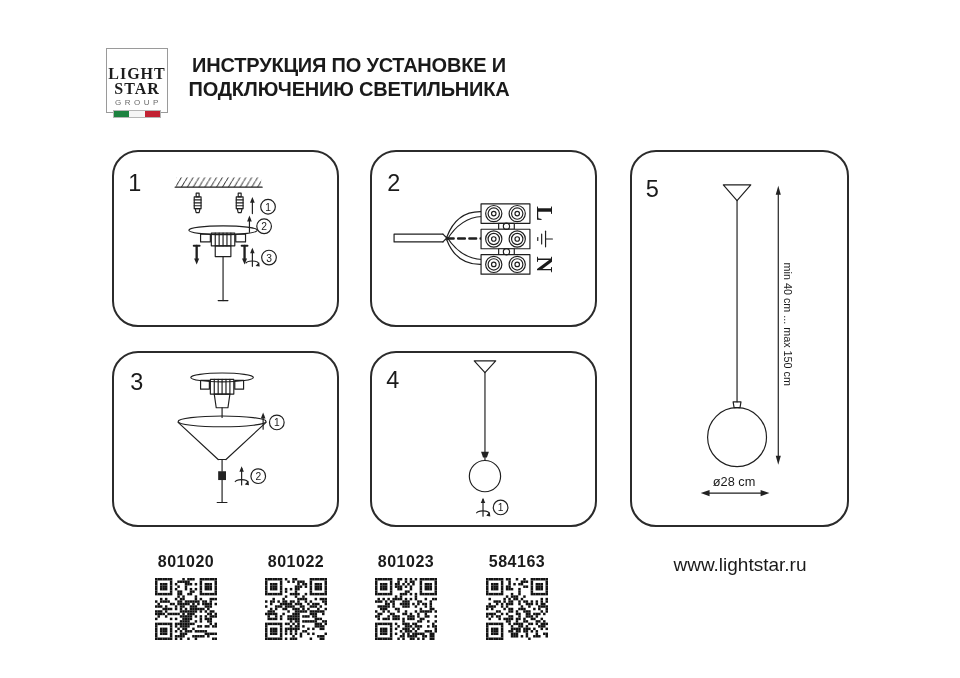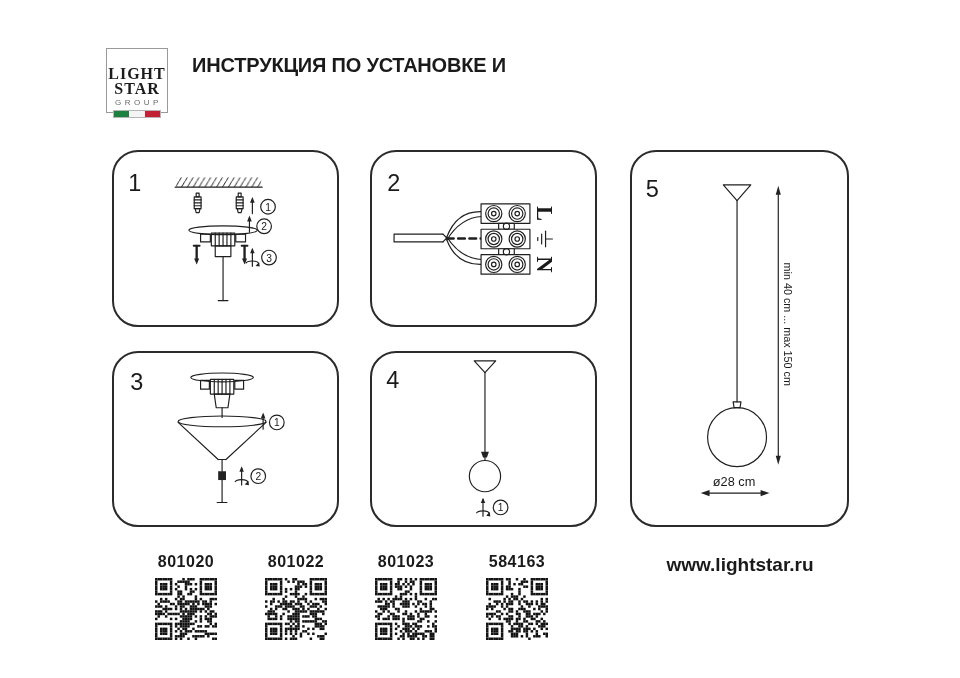--- a/index.html
+++ b/index.html
@@ -34,21 +34,21 @@
 
   
   .d{stroke:#1f1f1f;fill:none;stroke-width:1.2;stroke-linecap:round;stroke-linejoin:round;}
   .d text{fill:#1a1a1a;stroke:none;font-family:"Liberation Sans",sans-serif;}
   .d text.serif{font-family:"Liberation Serif",serif;font-weight:600;}
 
   
   .art-col{top:553px;width:110px;text-align:center;}
   .artnum{font-weight:700;font-size:16px;letter-spacing:0.5px;}
   .qr{width:62px;height:62px;margin:7px auto 0 auto;display:block;background:#fff;}
-  .website{left:652px;top:554px;width:176px;text-align:center;font-weight:700;font-size:19px;}
+  .website{left:652px;top:554px;width:176px;text-align:center;font-weight:400;font-size:19px;}
 </style>
 </head>
 <body>
 
 <svg width="0" height="0" style="position:absolute" aria-hidden="true">
   <defs>
     <g id="dowel">
       <rect x="-3.5" y="0" width="7" height="12"></rect>
       <path d="M-3.5,3 H3.5 M-3.5,6 H3.5 M-3.5,9 H3.5"></path>
       <path d="M-2.5,12 L2.5,12 L1.5,16 L-1.5,16 Z"></path>
@@ -74,20 +74,21 @@
   <div class="logo-sub">GROUP</div>
   <div class="flag">
     <span class="f-green"></span>
     <span class="f-white"></span>
     <span class="f-red"></span>
   </div>
 </div>
 
 <div class="abs title-wrap">
   <div>ИНСТРУКЦИЯ ПО УСТАНОВКЕ И</div>
+  <div>ПОДКЛЮЧЕНИЮ СВЕТИЛЬНИКА</div>
 </div>
 
 <div class="abs series-wrap">
 </div>
 
 <div class="abs panel p1">
 <svg class="d" viewBox="0 0 227 177">
   <defs>
     <pattern id="hp" width="6" height="10" patternUnits="userSpaceOnUse">
       <path d="M0,10 L6,0" stroke-width="1"></path>

